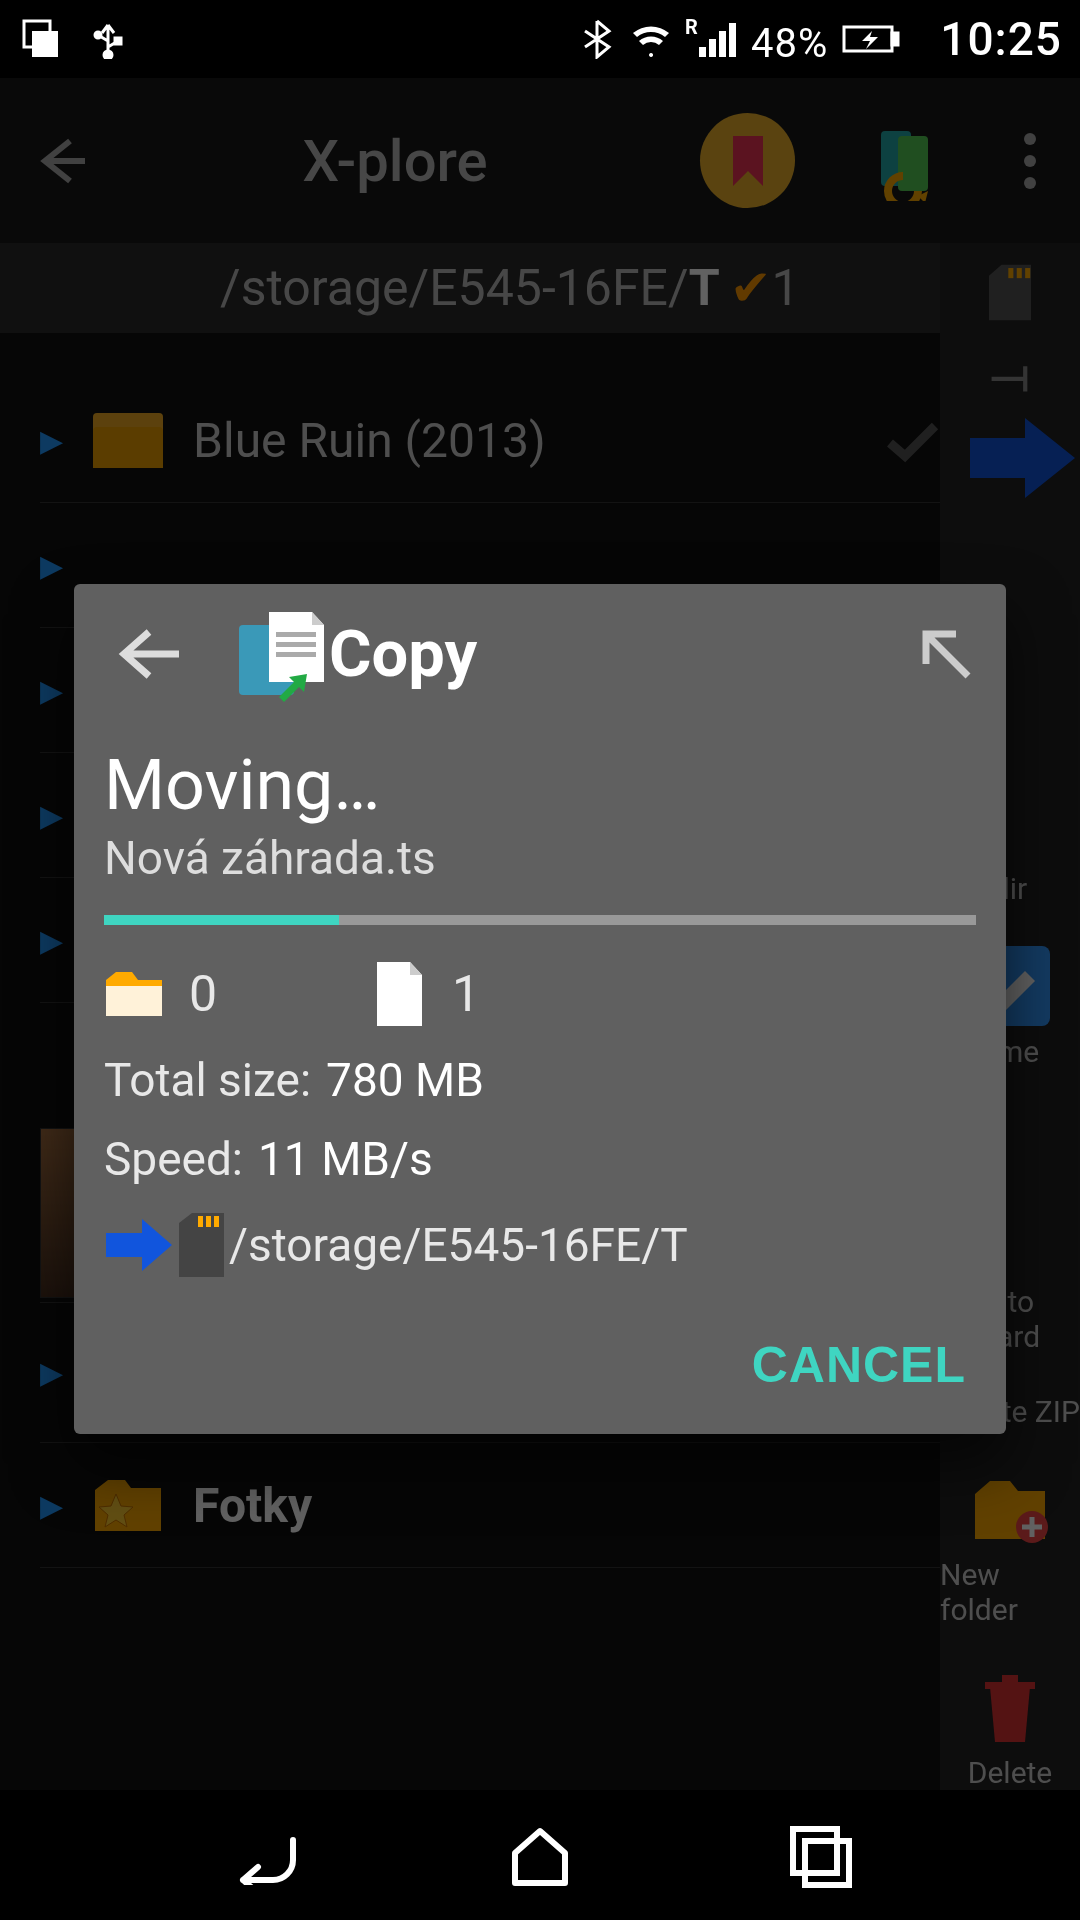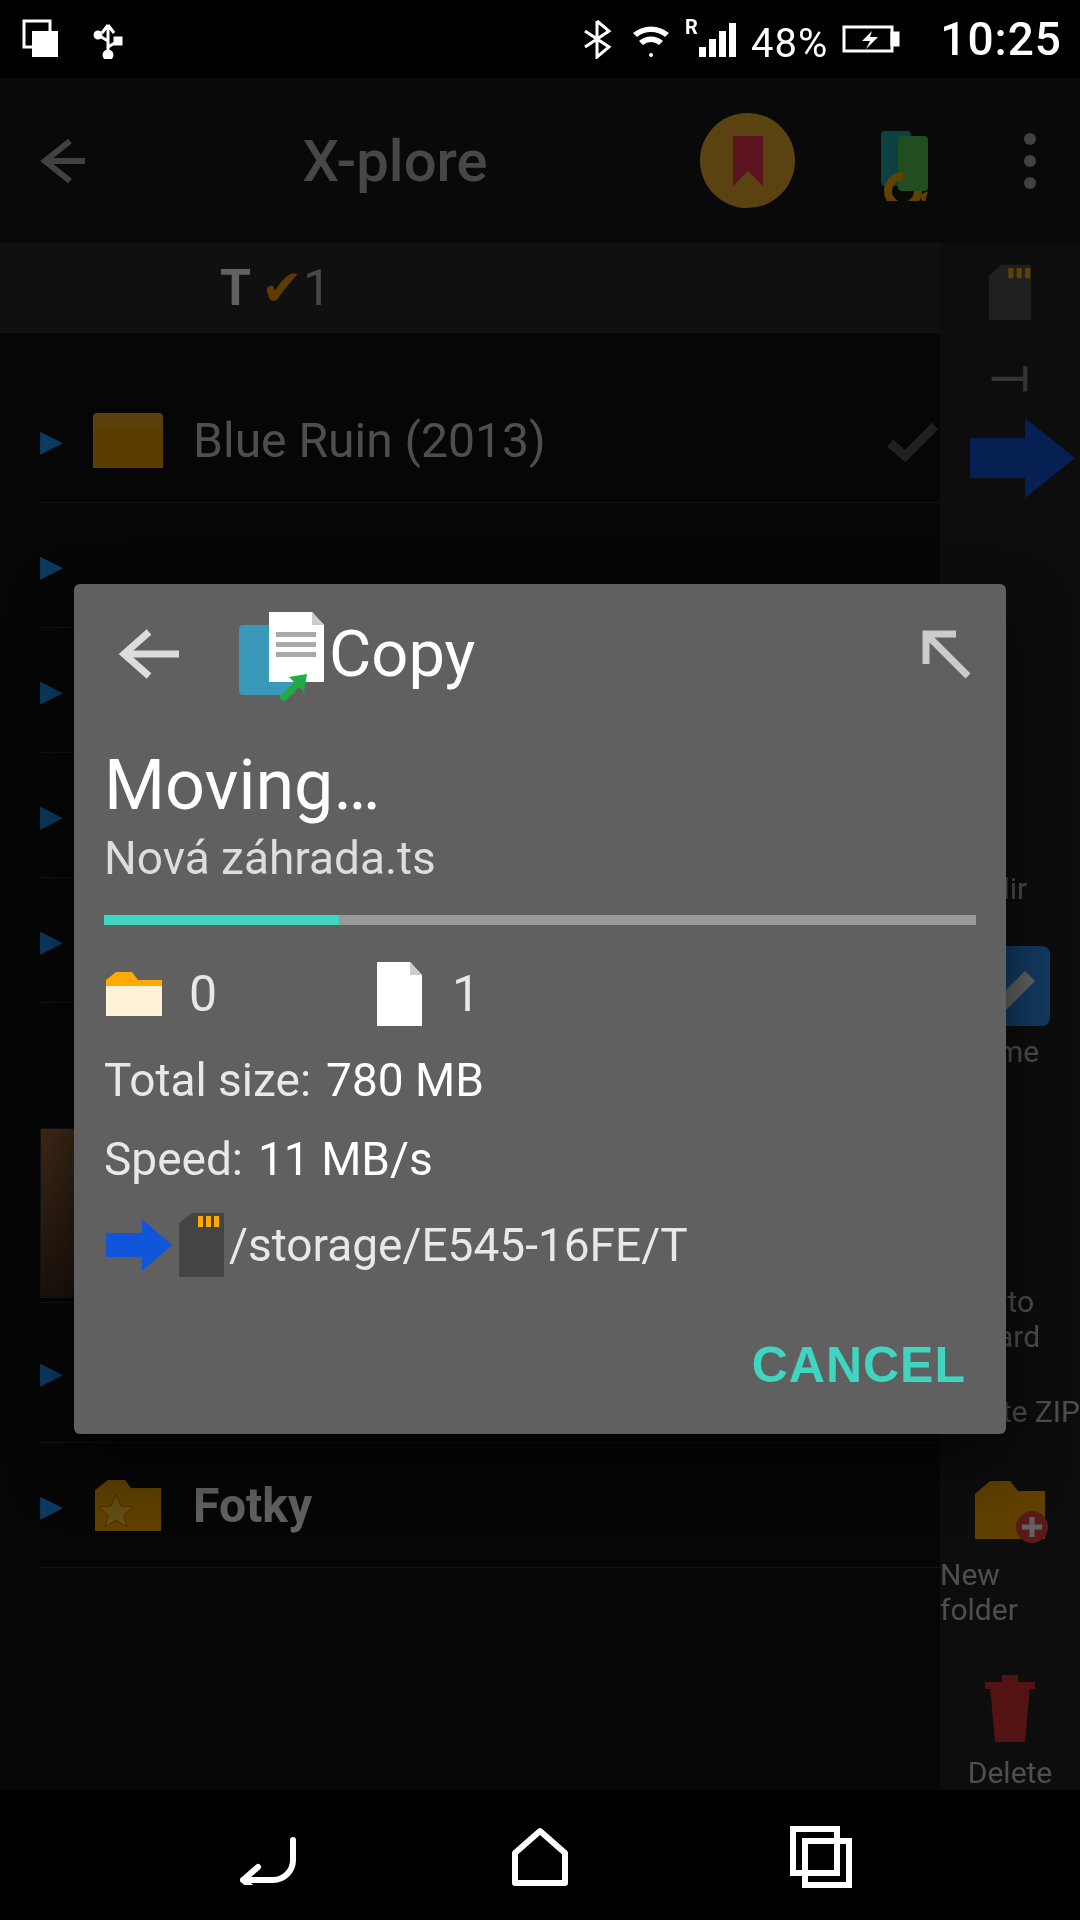--- a/index.html
+++ b/index.html
@@ -111,21 +111,21 @@
   }
   .dlg-header {
     height: 140px;
     display: flex;
     align-items: center;
     padding: 0 30px;
     position: relative;
   }
   .dlg-back { width: 90px; height: 90px; display:flex;align-items:center;justify-content:center;}
   .dlg-copy-icon { margin-left: 40px; width: 95px; height: 95px; position:relative;}
-  .dlg-title { font-size: 65px; font-weight: 400; color:#fff; }
+  .dlg-title { font-size: 65px; font-weight: 700; color:#fff; }
   .dlg-collapse { position:absolute; right:30px; top:40px; width:60px; height:60px;}
   .dlg-body { padding: 20px 30px 10px 30px; flex:1; display:flex; flex-direction:column; gap:5px;}
   .dlg-status { font-size: 70px; color:#fff; font-weight:400;}
   .dlg-file { font-size: 46px; color:#ddd; margin-top: 0px;}
   .progress { margin-top:25px; width:100%; height:10px; background:#999; position:relative;}
   .progress .bar { position:absolute; left:0; top:0; bottom:0; background:#3fd5c1;}
   .counts-row { display:flex; align-items:center; gap:25px; margin-top:30px; font-size:50px;}
   .counts-row .folder-ico { width:60px; height:48px; display:inline-block;}
   .counts-row .file-ico { width:55px; height:68px; display:inline-block; margin-left:130px;}
   .kv { font-size:46px; color:#e8e8e8; margin-top:20px;}
@@ -223,20 +223,21 @@
     <span class="app-hdr-ico" style="width:40px">
       <svg width="12" height="60" viewBox="0 0 12 60" fill="#aaa">
           <circle cx="6" cy="8" r="6"></circle>
           <circle cx="6" cy="30" r="6"></circle>
           <circle cx="6" cy="52" r="6"></circle>
         </svg>
     </span>
   </div>
 
   <div class="path-row">
+    <span>/storage/E545-16FE/</span>
       <span class="bold">T</span>
     <span class="check">✔</span>
       <span>1</span>
   </div>
 
   <div class="right-strip">
     <svg width="60" height="70" viewBox="0 0 60 70">
         <path d="M5 15 L20 2 H55 V68 H5 Z" fill="#555"></path>
         <rect x="28" y="6" width="6" height="12" fill="#fa0"></rect>
         <rect x="38" y="6" width="6" height="12" fill="#fa0"></rect>

